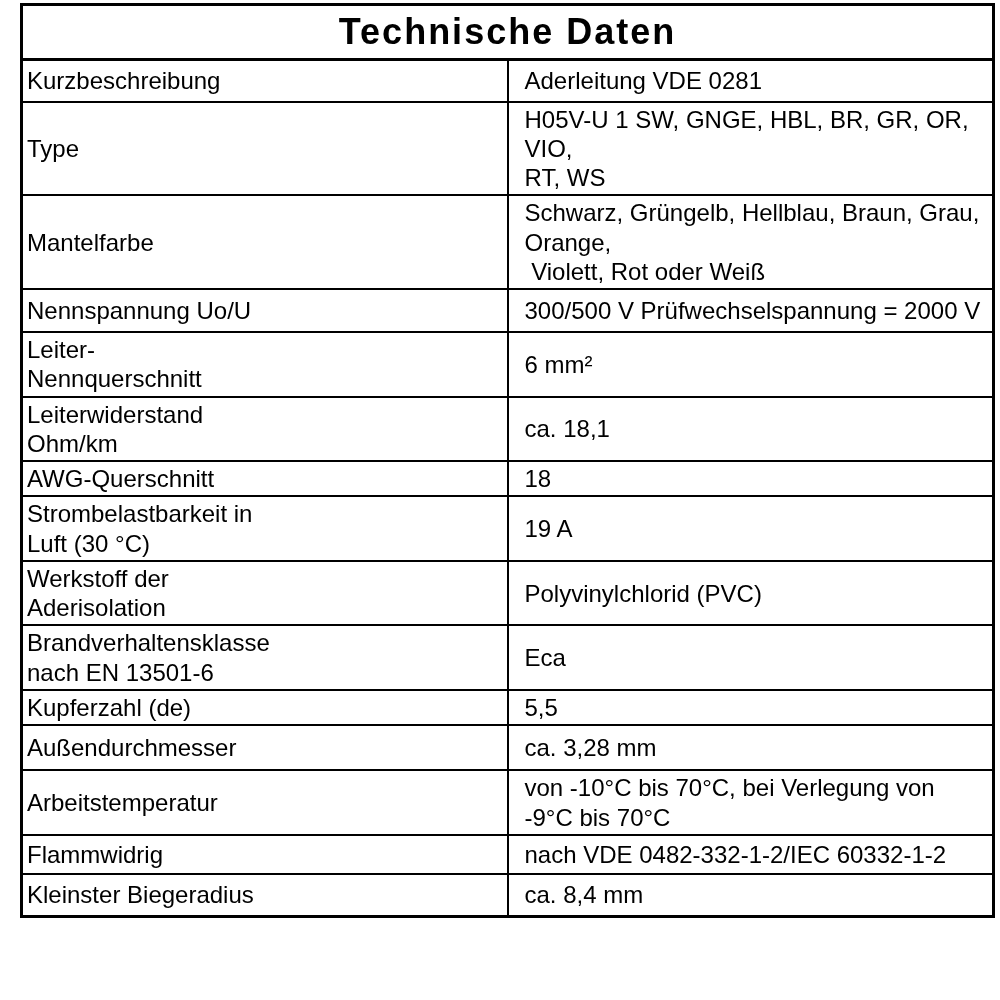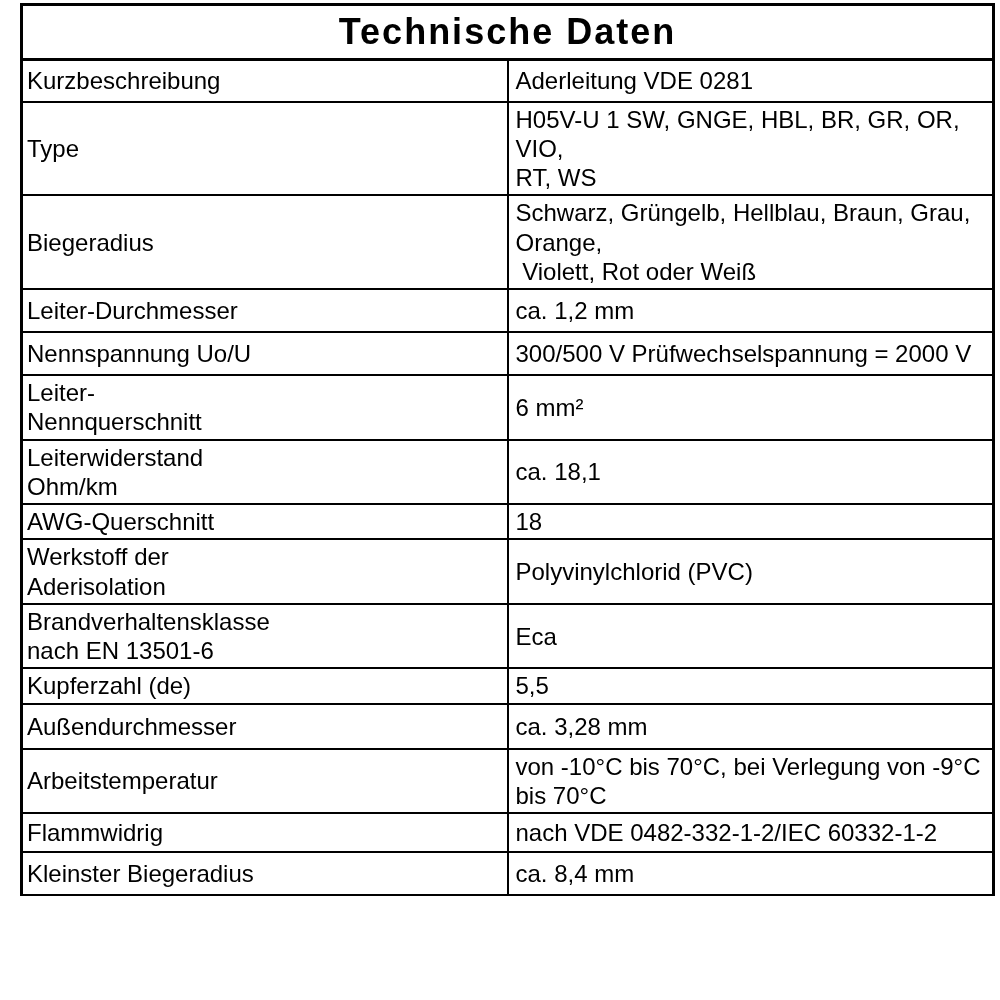--- a/index.html
+++ b/index.html
@@ -8,21 +8,21 @@
     padding: 0;
     background: #ffffff;
     width: 1000px;
     height: 1000px;
     font-family: "Liberation Sans", "DejaVu Sans", sans-serif;
     color: #000000;
   }
   .sheet {
     position: relative;
     width: 1000px;
-    height: 896px;
+    height: 1000px;
     background: #ffffff;
     overflow: hidden;
   }
   table.spec {
     position: absolute;
     left: 20px;
     top: 3px;
     width: 975px;
     border-collapse: collapse;
     table-layout: fixed;
@@ -49,21 +49,21 @@
     line-height: 1.22;
     vertical-align: middle;
     padding: 2px 4px 2px 4px;
     white-space: pre-line;
     overflow: hidden;
   }
   table.spec td.lbl {
     width: 274px;
   }
   table.spec td.val {
-    padding-left: 7px;
+    padding-left: 16px;
   }
 </style>
 </head>
 <body>
 
 <div class="sheet">
   <table class="spec">
     <thead>
       <tr>
         <th class="title-cell" colspan="2">Technische Daten</th>
@@ -73,45 +73,46 @@
       <tr style="height:42px">
         <td class="lbl">Kurzbeschreibung</td>
         <td class="val">Aderleitung VDE 0281</td>
       </tr>
       <tr style="height:55px">
         <td class="lbl">Type</td>
         <td class="val">H05V-U 1 SW, GNGE, HBL, BR, GR, OR, VIO,
 RT, WS</td>
       </tr>
       <tr style="height:56px">
-        <td class="lbl">Biegeradius</td>
+        <td class="lbl">Mantelfarbe</td>
         <td class="val">Schwarz, Grüngelb, Hellblau, Braun, Grau, Orange,
 &nbsp;Violett, Rot oder Weiß</td>
-      </tr>
-      <tr style="height:43px">
-        <td class="lbl">Leiter-Durchmesser</td>
-        <td class="val">ca. 1,2 mm</td>
       </tr>
       <tr style="height:43px">
         <td class="lbl">Nennspannung Uo/U</td>
         <td class="val">300/500 V Prüfwechselspannung = 2000 V</td>
       </tr>
       <tr style="height:51px">
         <td class="lbl">Leiter-
 Nennquerschnitt</td>
         <td class="val">6 mm²</td>
       </tr>
       <tr style="height:49px">
         <td class="lbl">Leiterwiderstand
 Ohm/km</td>
         <td class="val">ca. 18,1</td>
       </tr>
       <tr style="height:31px">
         <td class="lbl">AWG-Querschnitt</td>
         <td class="val">18</td>
+      </tr>
+      <tr style="height:54px">
+        <td class="lbl">Strombelastbarkeit in
+Luft (30 °C)</td>
+        <td class="val">19 A</td>
       </tr>
       <tr style="height:54px">
         <td class="lbl">Werkstoff der
 Aderisolation</td>
         <td class="val">Polyvinylchlorid (PVC)</td>
       </tr>
       <tr style="height:60px">
         <td class="lbl">Brandverhaltensklasse
 nach EN 13501-6</td>
         <td class="val">Eca</td>

